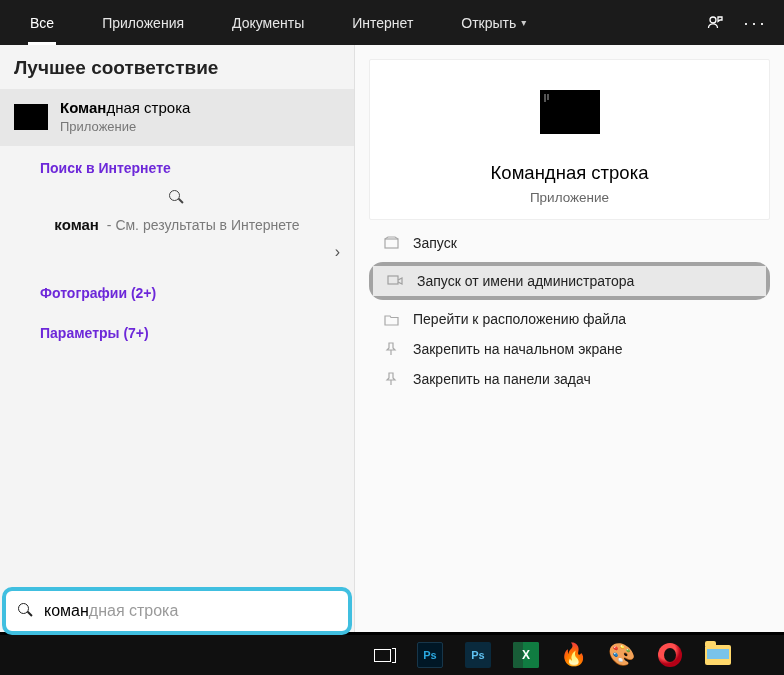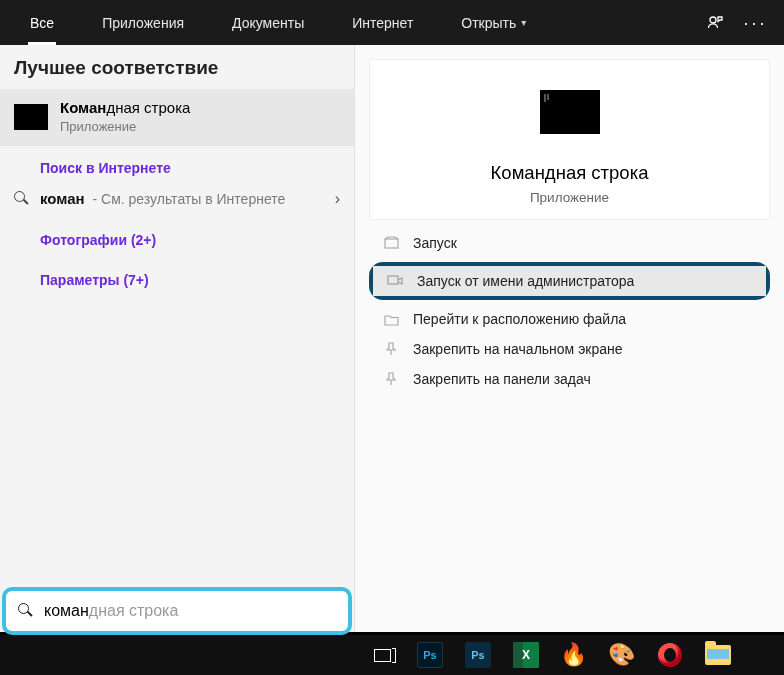--- a/index.html
+++ b/index.html
@@ -123,20 +123,21 @@
   .section-slim {
     font-size:14px; font-weight:600; color:#6d28d9;
     padding: 14px 20px 10px;
     margin-left: 20px;
   }
   .netrow {
     display:flex; align-items:center;
     padding: 4px 14px 10px;
     gap: 10px;
     cursor:pointer;
+    flex-direction:column;
   }
   .magnifier-icon {
     width:16px; height:16px;
     position:relative;
     display:inline-block;
   }
   .magnifier-icon::before {
     content:""; position:absolute; left:0; top:0;
     width:9px; height:9px;
     border:1.5px solid #444;
@@ -191,21 +192,21 @@
   .action .aicon {
     width:16px; height:16px;
     opacity:0.55;
     display:flex; align-items:center; justify-content:center;
     color:#555;
   }
   .action.highlight {
     background:#e8e8e8;
   }
   .callout {
-    border:4px solid #0c4a6e;
+    border:4px solid #a3a3a3;
     border-radius:14px;
     display:flex; align-items:center;
     margin: 4px 0;
   }
   .callout .action { flex:1; }
   .search-callout {
     position:absolute;
     left:2px; bottom:40px;
     width:350px;
     height:48px;

